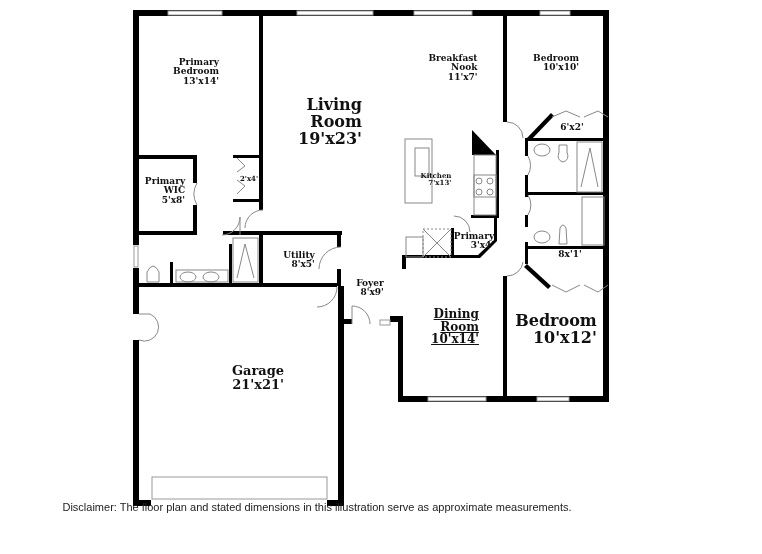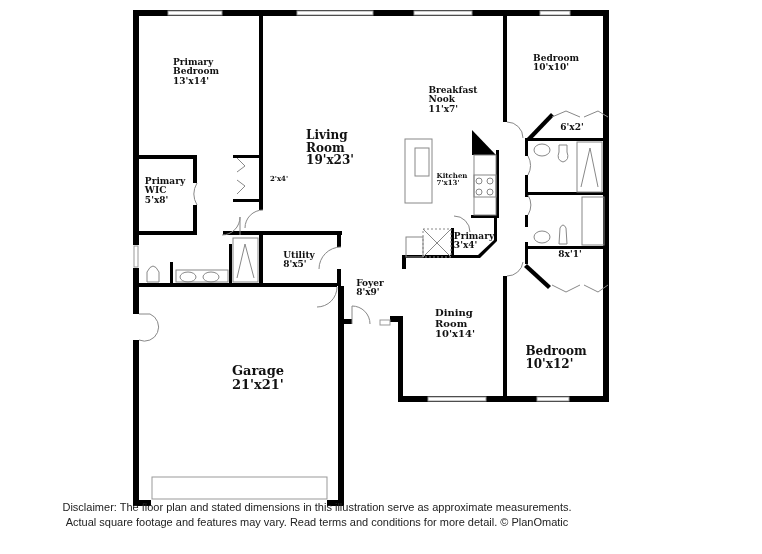--- a/index.html
+++ b/index.html
@@ -1,24 +1,24 @@
 <!DOCTYPE html>
 <html><head>
 <meta charset="utf-8">
 <style>
   html,body{margin:0;padding:0;background:#fff;}
   body{width:762px;height:554px;position:relative;overflow:hidden;font-family:"DejaVu Serif","Liberation Serif",serif;color:#111;}
   svg.plan{position:absolute;left:0;top:0;}
-  .lbl{position:absolute;text-align:left;font-weight:bold;line-height:1.05;transform:translateX(-50%);white-space:nowrap;}
+  .lbl{position:absolute;text-align:right;font-weight:bold;line-height:1.05;transform:translateX(-50%);white-space:nowrap;}
   .lbl span{display:block;}
   .s9{font-size:9px;}
-  .s8{font-size:10px;}
+  .s8{font-size:12px;text-decoration:underline;}
   .s7{font-size:7px;}
   .s13{font-size:13px;margin-left:20px;}
-  .s12{font-size:12px;margin-top:32px;}
+  .s12{font-size:16px;}
   .disclaimer{position:absolute;left:0;width:634px;top:500px;text-align:center;font-size:11px;line-height:15px;color:#222;font-family:Liberation Sans, sans-serif;}
 </style>
 </head>
 <body>
 
 <svg class="plan" width="762" height="554" viewBox="0 0 762 554">
   <g fill="#000">
 
     <rect x="133" y="10" width="476" height="6"></rect>
 
@@ -148,41 +148,41 @@
 <div class="lbl s9" style="left:196px;top:58px;">
   <span>Primary</span>
   <span>Bedroom</span>
   <span>13'x14'</span>
 </div>
 <div class="lbl s12" style="left:330px;top:97px;">
   <span>Living</span>
   <span>Room</span>
   <span>19'x23'</span>
 </div>
-<div class="lbl s9" style="left:453px;top:54px;margin-top:32px;">
+<div class="lbl s9" style="left:453px;top:54px;">
   <span>Breakfast</span>
   <span>Nook</span>
   <span>11'x7'</span>
 </div>
 <div class="lbl s9" style="left:556px;top:54px;">
   <span>Bedroom</span>
   <span>10'x10'</span>
 </div>
 <div class="lbl s9" style="left:572px;top:123px;">
   <span>6'x2'</span>
 </div>
 <div class="lbl s9" style="left:165px;top:177px;">
   <span>Primary</span>
   <span>WIC</span>
   <span>5'x8'</span>
 </div>
-<div class="lbl s7" style="left:249px;top:175px;margin-left:30px;">
+<div class="lbl s7" style="left:249px;top:175px;">
   <span>2'x4'</span>
 </div>
-<div class="lbl s7" style="left:452px;top:172px;">
+<div class="lbl s7" style="left:436px;top:172px;">
   <span>Kitchen</span>
   <span>7'x13'</span>
 </div>
 <div class="lbl s9" style="left:474px;top:232px;">
   <span>Primary</span>
   <span>3'x4'</span>
 </div>
 <div class="lbl s9" style="left:299px;top:251px;">
   <span>Utility</span>
   <span>8'x5'</span>
@@ -203,14 +203,13 @@
   <span>Bedroom</span>
   <span>10'x12'</span>
 </div>
 <div class="lbl s13" style="left:238px;top:364px;">
   <span>Garage</span>
   <span>21'x21'</span>
 </div>
 
 <div class="disclaimer">
   <div>Disclaimer: The floor plan and stated dimensions in this illustration serve as approximate measurements.</div>
-  <div>Actual square footage and features may vary. Read terms and conditions for more detail. © PlanOmatic</div>
 </div>
 
 </body></html>

